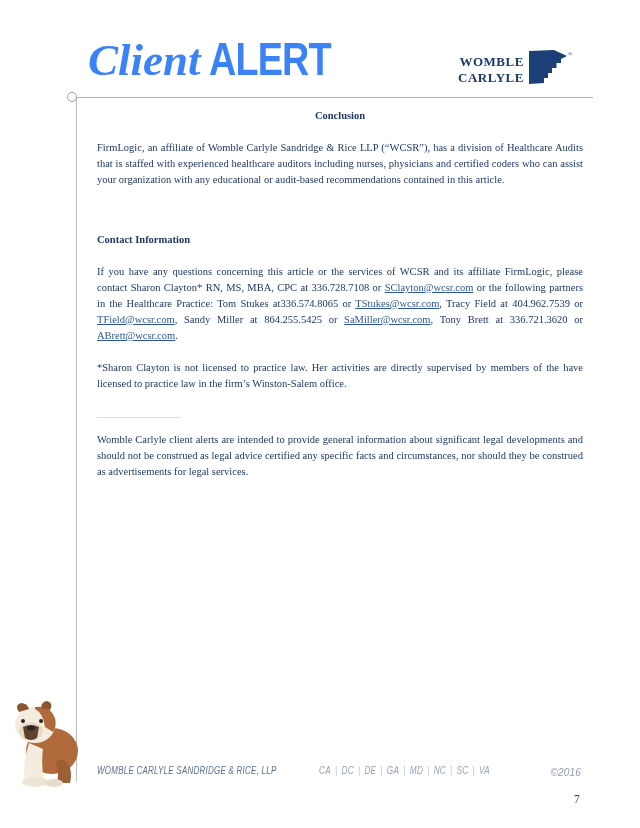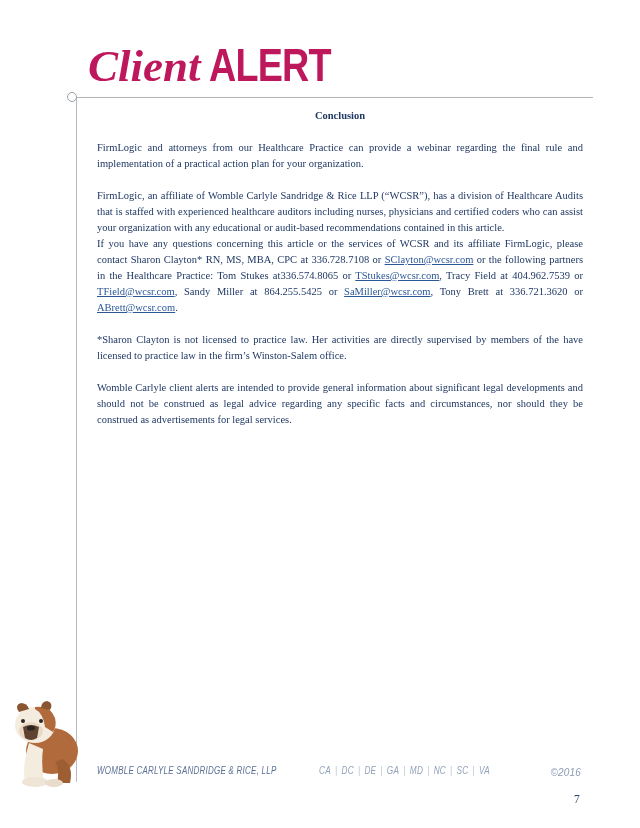--- a/index.html
+++ b/index.html
@@ -4,21 +4,21 @@
 <style>
   html,body{margin:0;padding:0;background:#ffffff;}
   .page{
     position:relative;
     width:640px;height:828px;
     background:#ffffff;
     overflow:hidden;
     font-family:"Liberation Serif", serif;
   }
   
-  .brand{position:absolute;left:88px;top:38px;white-space:nowrap;color:#be185d;}
+  .brand{position:absolute;left:88px;top:32px;white-space:nowrap;color:#3b82f6;}
   .brand-italic{
     font-family:"Liberation Serif", serif;
     font-style:italic;font-weight:bold;
     font-size:45px;letter-spacing:0px;
   }
   .brand-bold{
     display:inline-block;
     font-family:"Liberation Sans", sans-serif;
     font-weight:bold;font-size:46px;
     transform:scaleX(0.82);transform-origin:left bottom;
@@ -90,32 +90,43 @@
 </style>
 </head>
 <body>
 
 <div class="page">
 
   <div class="brand">
     <span class="brand-italic">Client</span><span class="brand-bold">ALERT</span>
   </div>
 
+  <div class="wc-logo">
+    <div class="wc-words">
+      <div class="wc-word">WOMBLE</div>
+      <div class="wc-word">CARLYLE</div>
+    </div>
+    <svg class="wc-flag" width="38" height="35" viewBox="0 0 38 35">
+      <path d="M0 1 L25 0 L38 6 L32 9 L32 13 L27.5 13 L27.5 18 L23 18 L23 23 L19 23 L19 28 L15 28 L15 33 L0 34 Z" fill="#1d3f77"></path>
+    </svg>
+    <span class="wc-reg">®</span>
+  </div>
 
   <div class="circle"></div>
   <div class="hline"></div>
   <div class="vline"></div>
 
   <div class="content">
     <p class="h-center">Conclusion</p>
-    <p>FirmLogic and attorneys from our Healthcare Practice can provide a webinar regarding the final rule and implementation of a practical action plan for your organization.</p>
     <p class="mb0">FirmLogic, an affiliate of Womble Carlyle Sandridge &amp; Rice LLP (“WCSR”), has a division of Healthcare Audits that is staffed with experienced healthcare auditors including nurses, physicians and certified coders who can assist your organization with any educational or audit-based recommendations contained in this article.</p>
+    <p class="h-left">Contact Information</p>
     <p id="contact-para"><span>If you have any questions concerning this article or the services of WCSR and its affiliate FirmLogic, please contact Sharon Clayton* RN, MS, MBA, CPC at 336.728.7108 or </span><a class="email-link" href="#">SClayton@wcsr.com</a><span> or the following partners in the Healthcare Practice: Tom Stukes at336.574.8065 or </span><a class="email-link" href="#">TStukes@wcsr.com</a><span>, Tracy Field at 404.962.7539 or </span><a class="email-link" href="#">TField@wcsr.com</a><span>, Sandy Miller at 864.255.5425 or </span><a class="email-link" href="#">SaMiller@wcsr.com</a><span>, Tony Brett at 336.721.3620 or </span><a class="email-link" href="#">ABrett@wcsr.com</a><span>.</span></p>
     <p class="footnote">*Sharon Clayton is not licensed to practice law. Her activities are directly supervised by members of the have licensed to practice law in the firm’s Winston-Salem office.</p>
-    <p>Womble Carlyle client alerts are intended to provide general information about significant legal developments and should not be construed as legal advice regarding any specific facts and circumstances, nor should they be construed as advertisements for legal services.</p>
+    <p class="divider">________________</p>
+    <p>Womble Carlyle client alerts are intended to provide general information about significant legal developments and should not be construed as legal advice certified any specific facts and circumstances, nor should they be construed as advertisements for legal services.</p>
   </div>
 
   <svg class="bulldog" width="72" height="90" viewBox="0 0 72 90">
 
     <ellipse cx="44" cy="54" rx="26" ry="23" fill="#b06a3c"></ellipse>
     <path d="M54 62 Q66 68 62 86 L49 86 Q52 72 47 65 Z" fill="#9d5e33"></path>
 
     <path d="M21 46 Q14 68 17 87 L36 87 Q33 66 35 52 Z" fill="#f4ecdf"></path>
     <ellipse cx="27" cy="85" rx="13" ry="5" fill="#efe5d6"></ellipse>
     <ellipse cx="46" cy="86" rx="9" ry="4" fill="#e9dccb"></ellipse>

